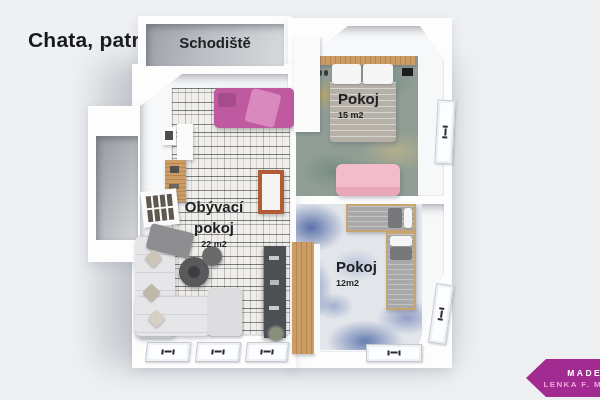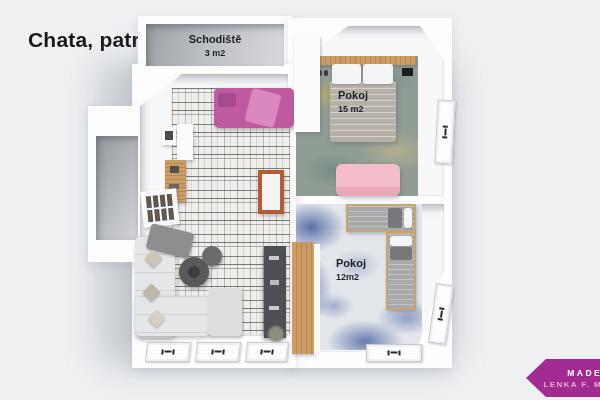--- a/index.html
+++ b/index.html
@@ -79,21 +79,21 @@
     box-shadow:0 1px 2px rgba(80,85,95,.2);
   }
   
   .wood{background:repeating-linear-gradient(to right,#cb9d64 0 4px,#b8864e 4px 5px);}
   .wood-h{background:repeating-linear-gradient(to bottom,#cb9d64 0 3px,#b8864e 3px 4px);}
   
   .white-furn{background:#fbfbfc; box-shadow:1px 2px 3px rgba(90,95,105,.35);}
   .label{
     font-weight:700; color:#1f2023; line-height:1.4; text-align:center;
   }
-  .label .l1{font-size:11px;} .label .l2{font-size:9px;}
+  .label .l1{font-size:15px;} .label .l2{font-size:9px;}
   
   .window{
     background:#fcfdfe; border:1px solid #c6c9ce;
     box-shadow:inset 0 0 0 2px #eef0f3, 1px 1px 2px rgba(90,95,105,.3);
   }
   .dim-mark{
     position:absolute; left:50%; top:50%; transform:translate(-50%,-50%);
     width:9px; height:5px;
     border-left:2px solid #2a2a2c; border-right:2px solid #2a2a2c;
   }
@@ -136,21 +136,20 @@
   <div class="abs plan-shadow"></div>
 
   <div class="abs wing wing-stair"></div>
   <div class="abs wing wing-right"></div>
   <div class="abs wing wing-living"></div>
   <div class="abs wing wing-alcove"></div>
 
   <div class="abs room-stair-floor"></div>
   <div class="abs label" style="left:146px; top:32px; width:138px;">
     <div class="l1">Schodiště</div>
-    <div class="l2">3 m2</div>
   </div>
 
   <div class="abs room-alcove"></div>
 
   <div class="abs room room-living"></div>
   <div class="abs chamfer" style="left:140px; top:74px; width:42px; height:32px; clip-path:polygon(0 0,100% 0,0 100%);"></div>
   <div class="abs rug-plaid"></div>
 
   <div class="abs" style="left:214px; top:88px; width:80px; height:40px; background:#bf5aa0; border-radius:5px; box-shadow:1px 2px 4px rgba(90,95,105,.45);">
     <div class="abs" style="left:34px; top:3px; width:30px; height:34px; background:#d989bd; transform:rotate(14deg); border-radius:4px;"></div>
@@ -192,20 +191,24 @@
 
   <div class="abs" style="left:264px; top:246px; width:22px; height:92px; background:#4c4f54; box-shadow:-1px 2px 4px rgba(60,65,75,.5);">
     <div class="abs" style="left:5px; top:10px; width:10px; height:4px; background:#c9cacc;"></div>
     <div class="abs" style="left:6px; top:34px; width:9px; height:5px; background:#b9babc;"></div>
     <div class="abs" style="left:5px; top:60px; width:10px; height:4px; background:#c9cacc;"></div>
   </div>
   <div class="abs" style="left:268px; top:326px; width:16px; height:16px; border-radius:50%; background:#8a8f7c; filter:blur(1px);"></div>
 
   <div class="abs" style="left:258px; top:170px; width:26px; height:44px; border:4px solid #b05c35; background:#f5f4f2; box-sizing:border-box; box-shadow:1px 2px 3px rgba(90,95,105,.35);"></div>
 
+  <div class="abs label" style="left:164px; top:196px; width:100px;">
+    <div class="l1">Obývací pokoj</div>
+    <div class="l2">22 m2</div>
+  </div>
 
   <div class="abs window" style="left:146px; top:342px; width:42px; height:18px; transform:skewX(-6deg);">
       <span class="dim-mark"></span>
     </div>
   <div class="abs window" style="left:196px; top:342px; width:42px; height:18px; transform:skewX(-6deg);">
       <span class="dim-mark"></span>
     </div>
   <div class="abs window" style="left:246px; top:342px; width:40px; height:18px; transform:skewX(-6deg);">
       <span class="dim-mark"></span>
     </div>

